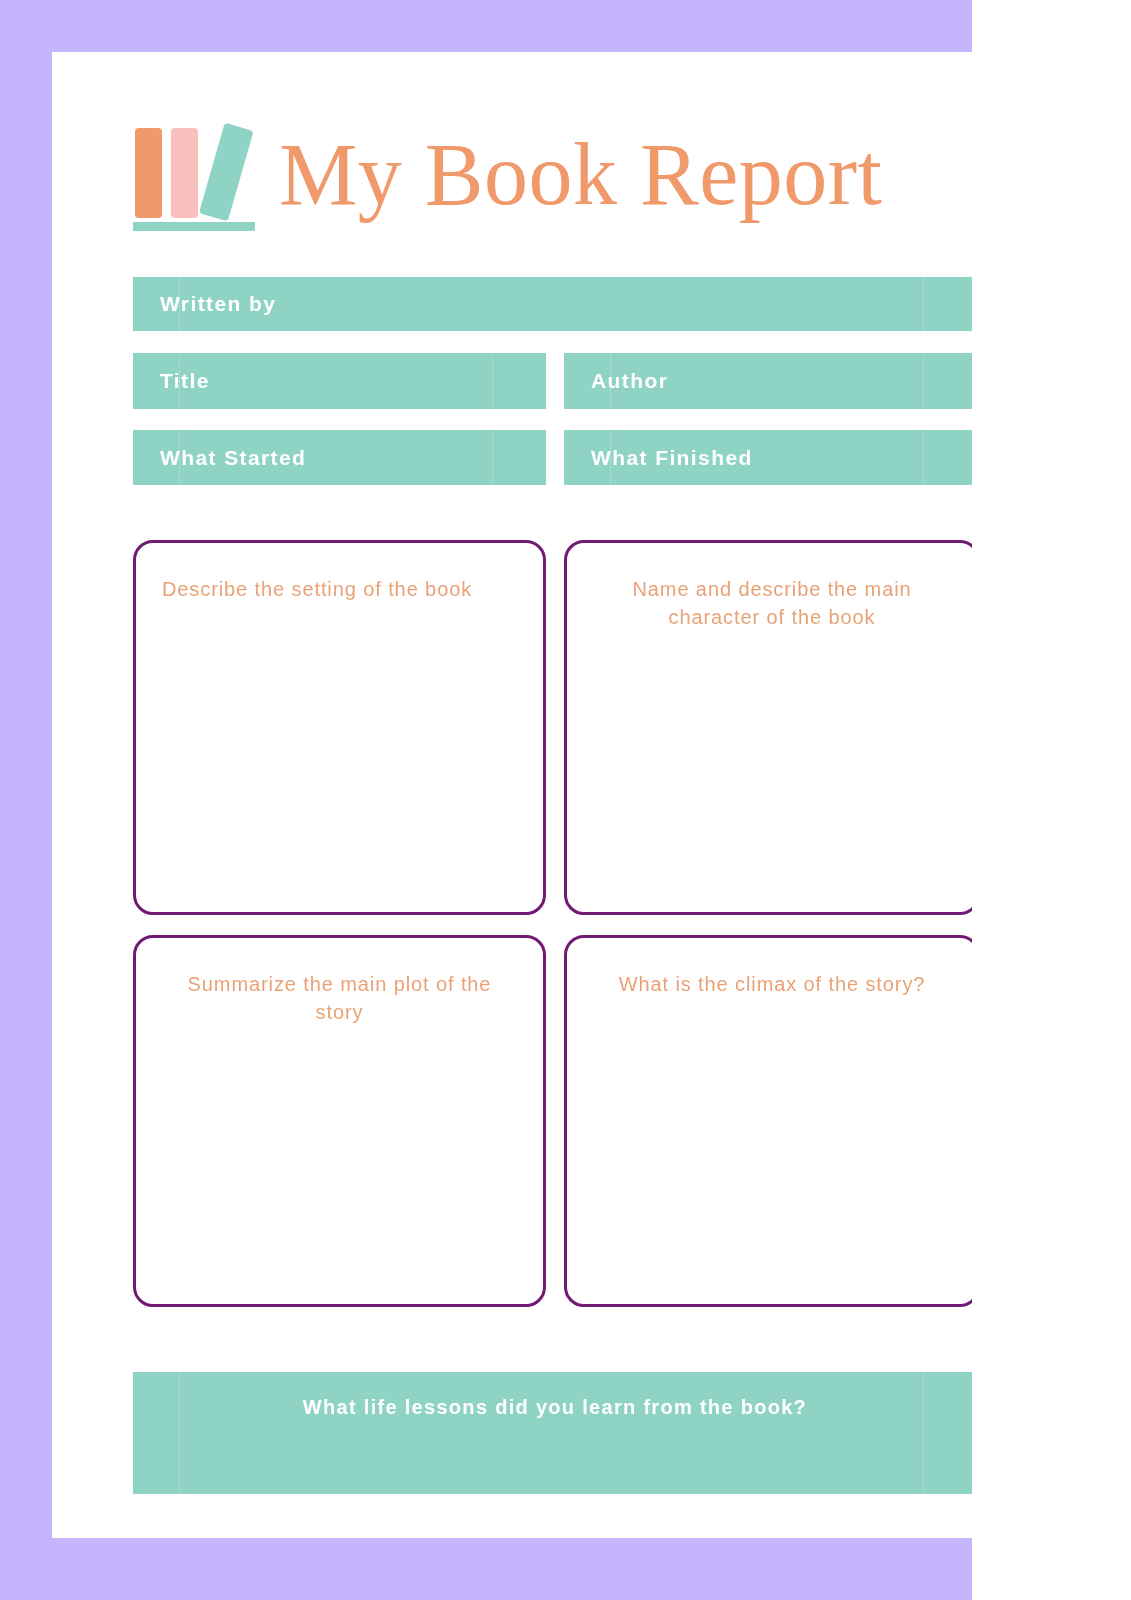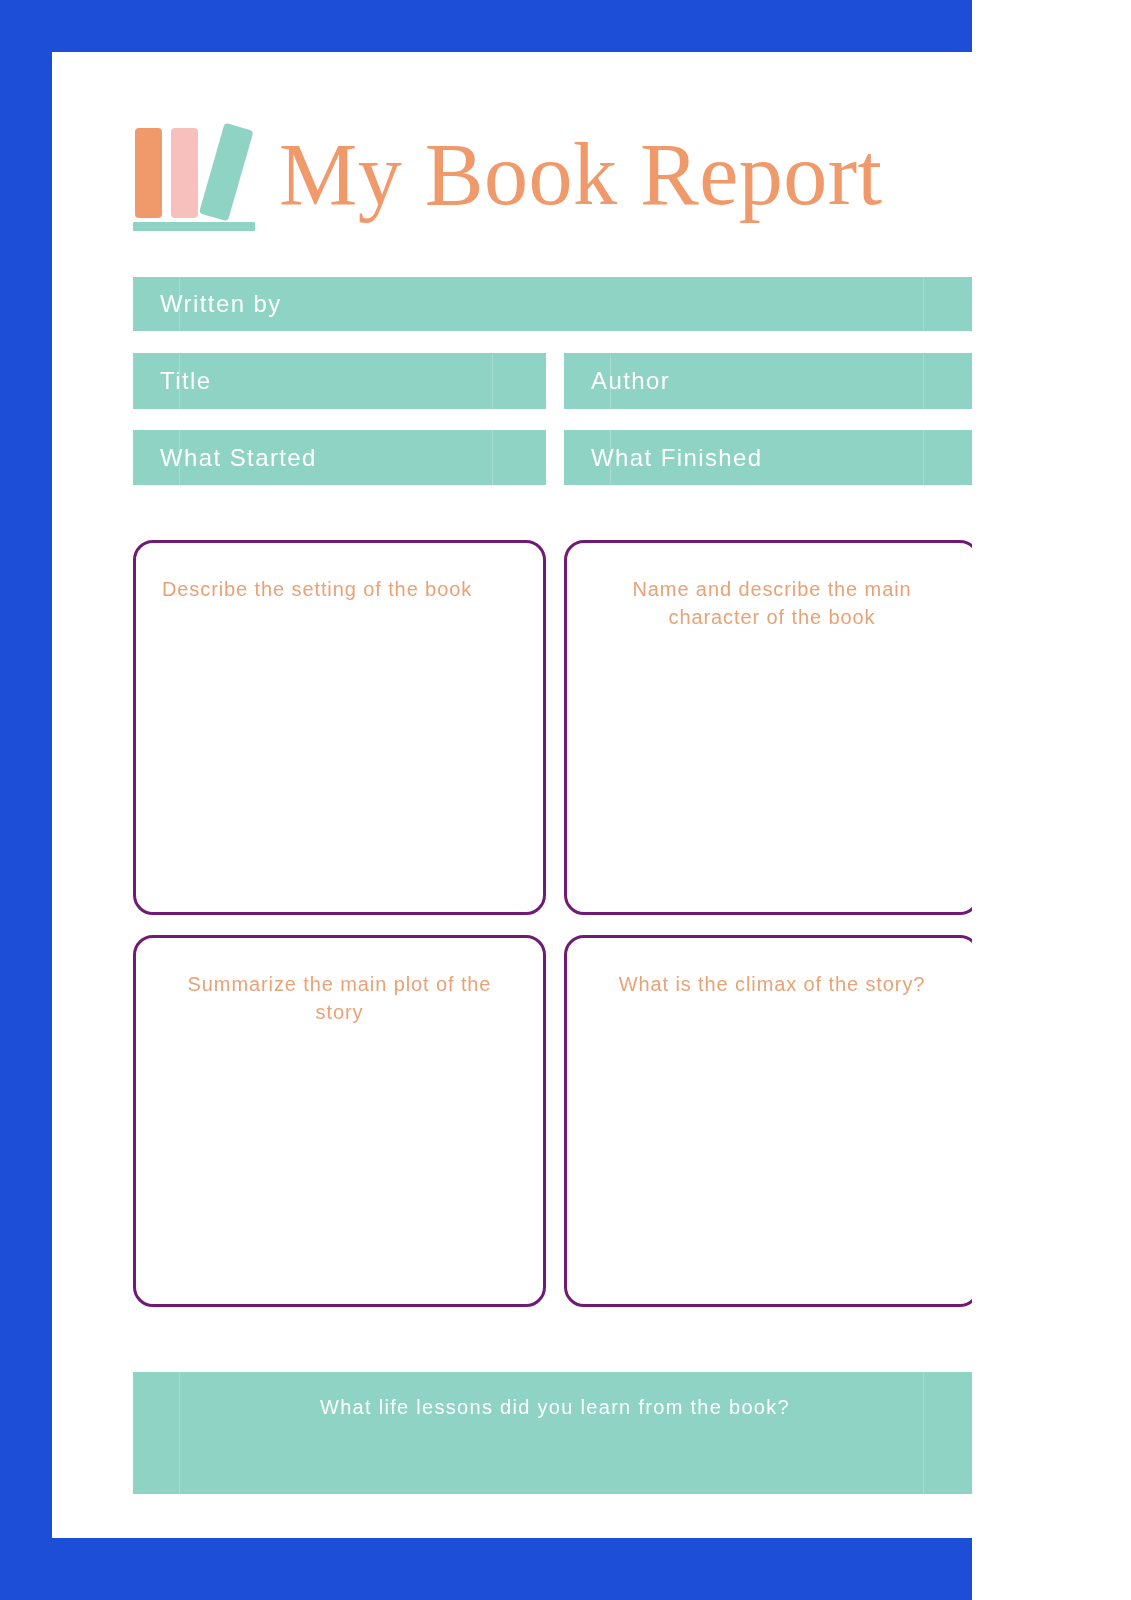--- a/index.html
+++ b/index.html
@@ -11,21 +11,21 @@
   body {
     font-family: "Liberation Sans", sans-serif;
     -webkit-font-smoothing: antialiased;
   }
 
   
   .page {
     position: relative;
     width: 972px;
     height: 1600px;
-    background: #1d4ed8;       
+    background: #c4b5fd;       
     overflow: hidden;
     box-sizing: border-box;
   }
 
   .sheet {
     position: absolute;
     left: 52px;
     top: 52px;
     width: 1024px;
     height: 1486px;
@@ -70,22 +70,22 @@
     position: absolute;
     background: #8fd3c4;
     box-sizing: border-box;
   }
   .bar-label {
     position: absolute;
     left: 27px;
     top: 50%;
     transform: translateY(-50%);
     color: #ffffff;
-    font-size: 24px;
-    font-weight: 400;
+    font-size: 21px;
+    font-weight: 700;
     letter-spacing: 1.4px;
     white-space: nowrap;
   }
   
   .seam {
     position: absolute;
     top: 0;
     bottom: 0;
     width: 1px;
     background: rgba(255,255,255,0.22);
@@ -135,21 +135,21 @@
     background: #8fd3c4;
   }
   #block-lessons .block-label {
     position: absolute;
     left: 0;
     right: 0;
     top: 24px;
     text-align: center;
     color: #ffffff;
     font-size: 20px;
-    font-weight: 400;
+    font-weight: 700;
     letter-spacing: 1.3px;
   }
 </style>
 </head>
 <body>
 
 <div class="page">
   <div class="sheet">
 
     <div class="header">

